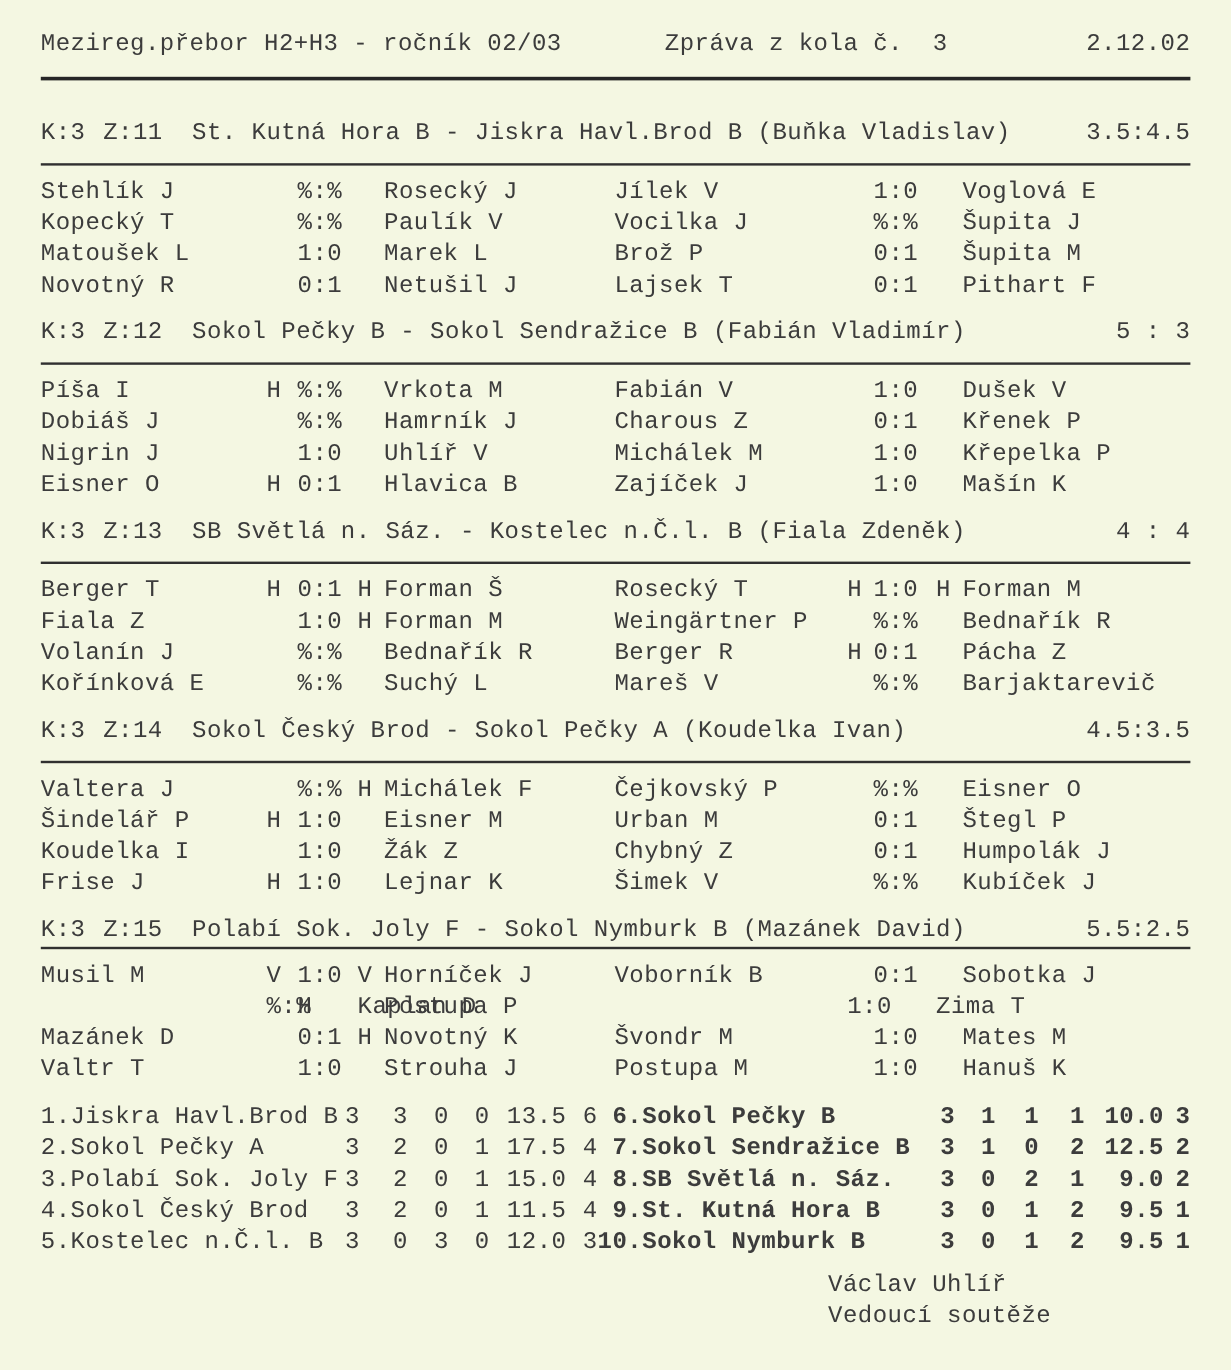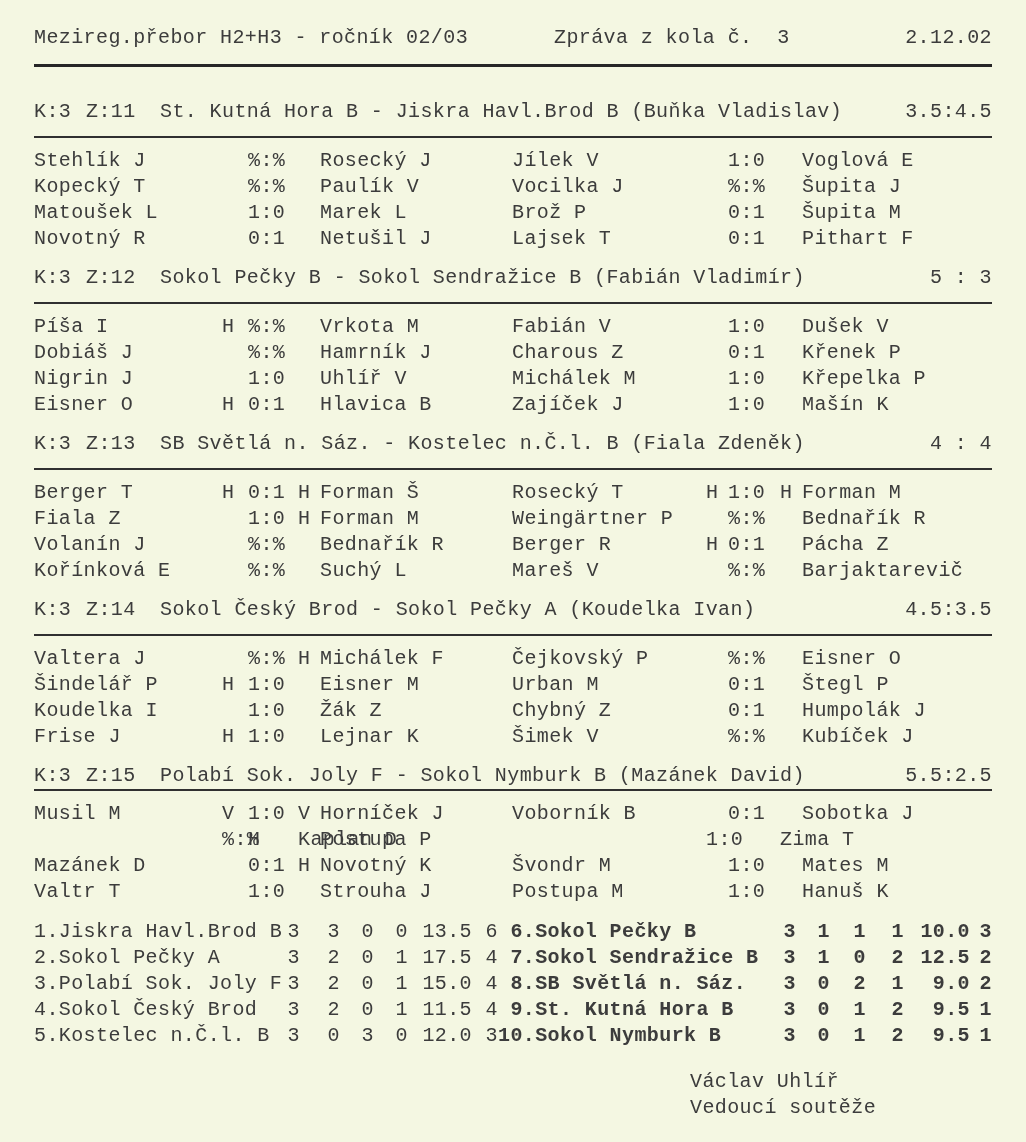--- a/index.html
+++ b/index.html
@@ -36,21 +36,21 @@
   }
   .brow span { white-space:pre; overflow:visible; }
   
   .standings { margin-top:14px; display:grid; grid-template-columns:464px 1fr; }
   .st-row { display:grid; line-height:26px; }
   .st-left  .st-row { grid-template-columns:252px 14px 40px 34px 34px 64px 1fr; }
   .st-right .st-row { grid-template-columns:284px 14px 34px 36px 38px 66px 1fr;font-weight:bold; }
   .st-row span { white-space:pre; }
   .num { text-align:right; }
   
-  .doc-footer { margin-top:20px; margin-left:656px; line-height:26px; }
+  .doc-footer { margin-top:10px; margin-left:656px; line-height:26px; }
 </style>
 </head>
 <body>
 
 <div class="page">
 
   <div class="doc-header">
     <span class="t">Mezireg.přebor H2+H3 - ročník 02/03</span>
     <span class="t">Zpráva z kola č.  3</span>
     <span class="t date">2.12.02</span>

